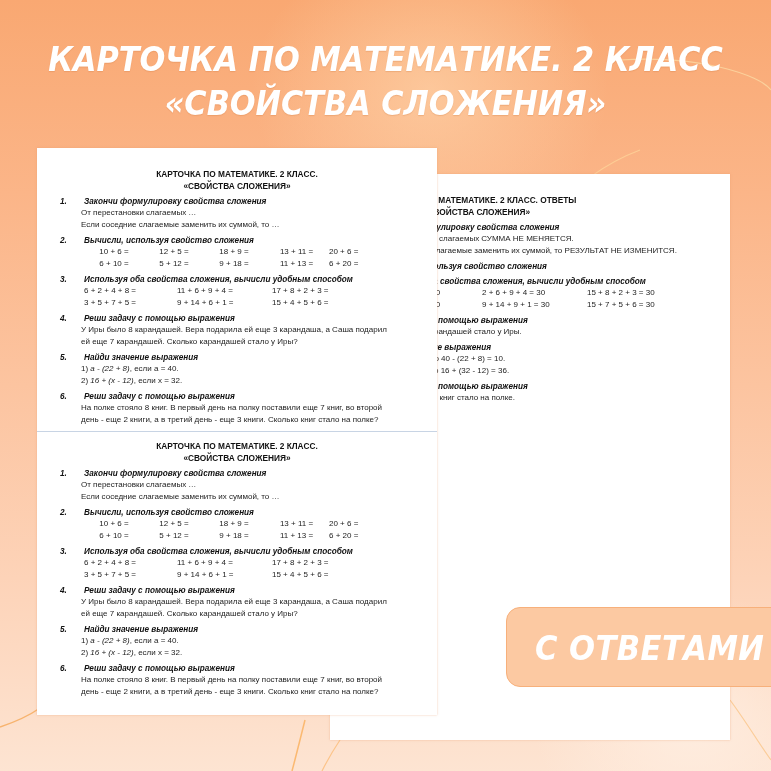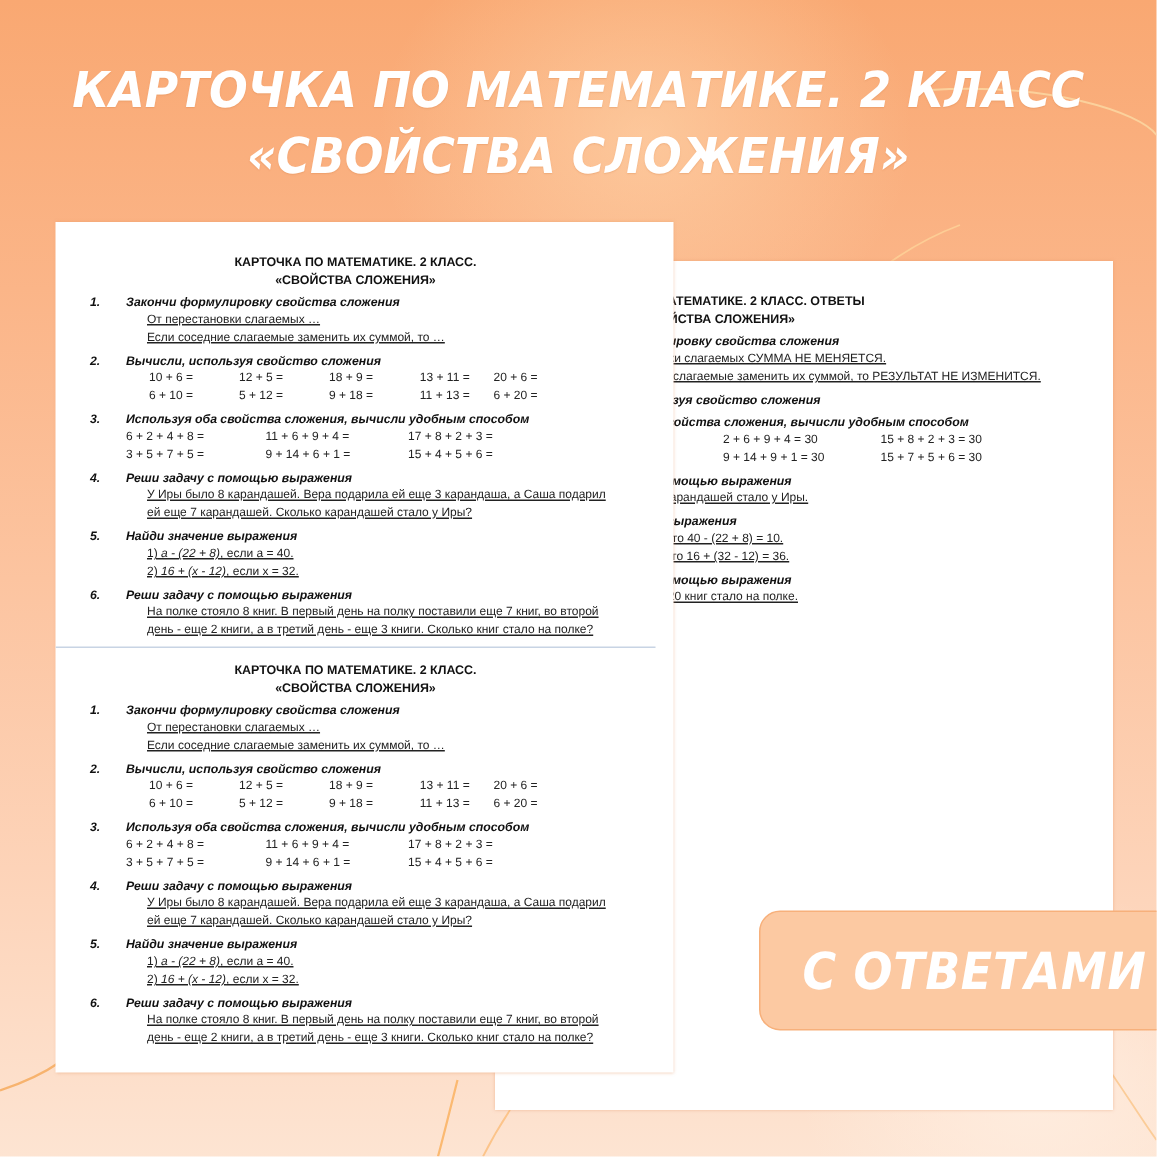--- a/index.html
+++ b/index.html
@@ -24,39 +24,38 @@
     font-size:33px; line-height:44px; letter-spacing:0px;
     font-style:italic;
     text-shadow: 0 1px 1px rgba(200,110,50,0.25);
     transform: scaleX(0.92);
   }
 
   .page {
     position:absolute; background:#ffffff;
     box-shadow: 0 0 2px rgba(230,150,100,0.5);
     overflow:hidden;
-    padding-left:12px;
   }
   .page-answers { left:330px; top:174px; width:400px; height:566px; }
   .page-cards { left:37px; top:148px; width:400px; height:567px; }
 
   .card { position:absolute; left:0; width:400px; }
   .card-1 { top:0; }
   .card-2 { top:284px; }
   .card-divider { position:absolute; left:0; top:283px; width:400px; height:1px; background:#c8d4e4; }
 
   .doc-title {
     text-align:center; font-weight:bold; font-size:8.3px; color:#111;
     line-height:12px;
   }
   .doc-title.t1 { margin-top:20px; }
   .q { margin-left:36px; margin-right:10px; margin-top:4px; font-size:8px; color:#222; }
   .q-head { font-weight:bold; font-style:italic; font-size:8.2px; line-height:11px; color:#111; position:relative; }
   .q-num { position:absolute; left:-13px; font-weight:bold; font-style:italic; }
-  .q-line { line-height:12px; margin-left:25px; white-space:nowrap;text-decoration:underline; }
+  .q-line { line-height:12px; margin-left:8px; white-space:nowrap; }
   .row { display:flex; margin-left:11px; line-height:12px; white-space:nowrap; }
   .c5 { width:60px;text-align:center; }
   .c5.w1 { width:59px; }
   .c3 { width:89px; }
   .ital { font-style:italic;text-align:right; }
 
   
   .ans-inner { position:absolute; left:-107px; top:0; width:507px; }
   .ans-inner .doc-title.t1 { margin-top:20px; }
   .ans-inner .q { margin-left:143px; }

